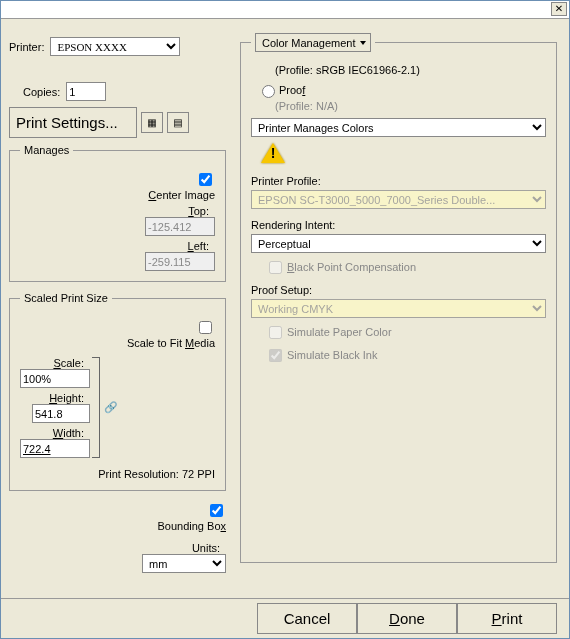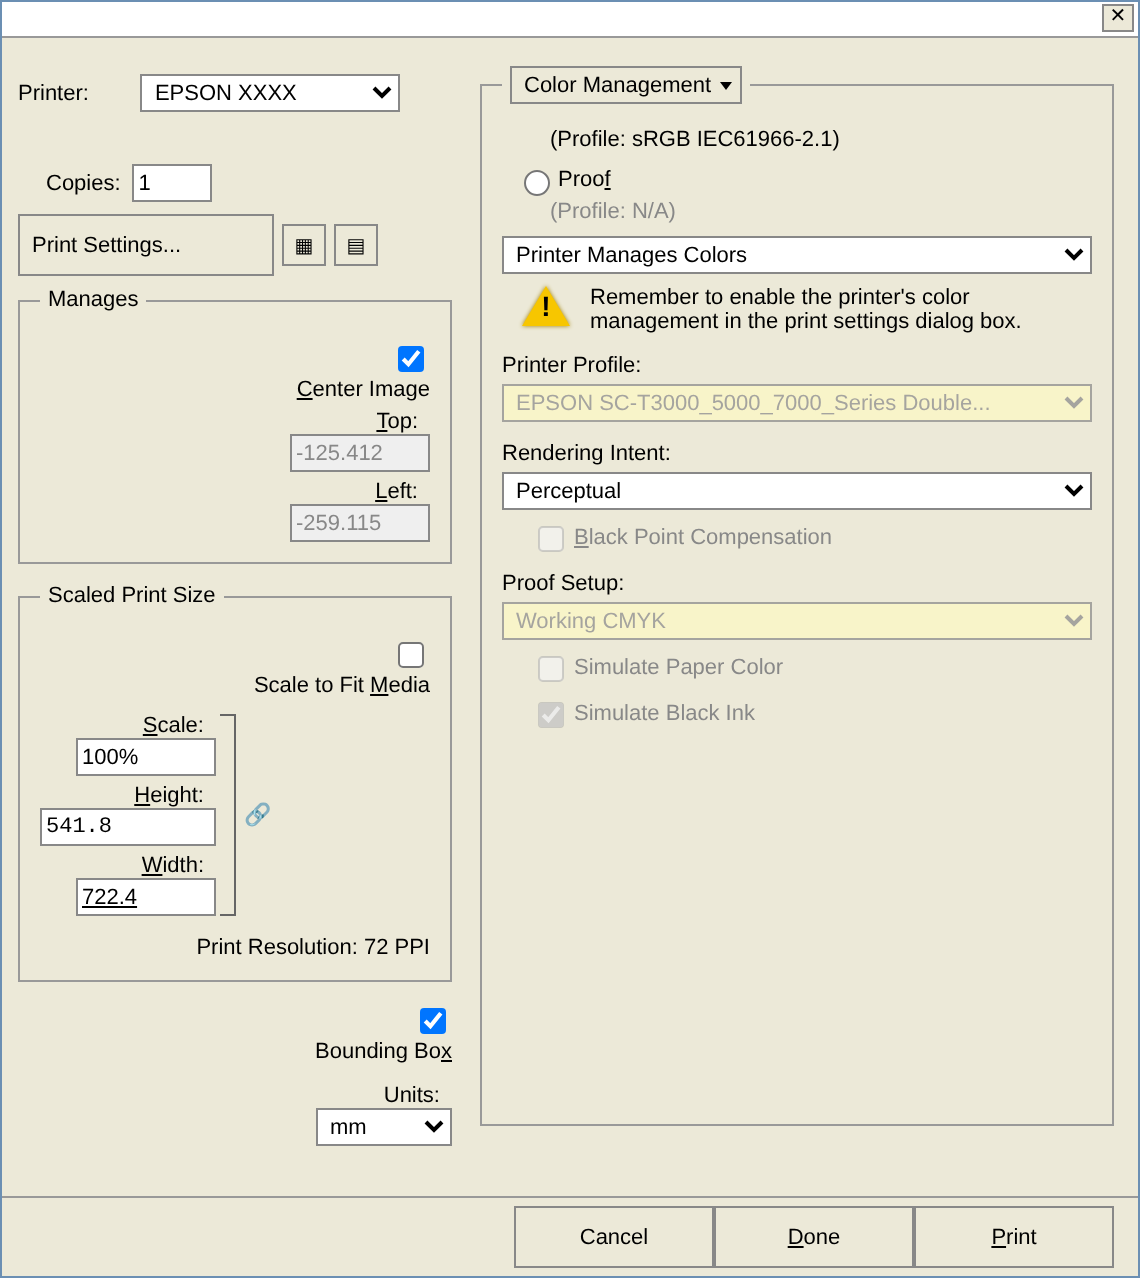--- a/index.html
+++ b/index.html
@@ -44,21 +44,21 @@
     font-family: Tahoma, Arial, sans-serif;
     font-size: 11px;
     height: 19px;
     border: 1px solid #888;
     background: #fff;
     padding: 1px 2px;
   }
   select.full { width: 100%; }
   .btn {
     font-family: Tahoma, Arial, sans-serif;
-    font-size: 11px;
+    font-size: 15px;
     height: 31px;
     background: #ece9d8;
     border: 1px solid #888;
     cursor: pointer;
     padding: 0 8px;
   }
   .btn.wide { width: 128px; text-align: left; padding-left: 6px; }
   .iconbtn {
     width: 22px; height: 21px;
     border: 1px solid #888;
@@ -152,23 +152,23 @@
 <body>
 
 <div class="titlebar">
   <div class="close-btn">
     <span>✕</span>
   </div>
 </div>
 
 <div class="content">
   <div class="leftcol">
-    <div class="row" style="margin-top:10px;gap:20px;">
+    <div class="row" style="margin-top:10px;">
       <span class="lbl">Printer:</span>
-      <select style="width:130px;">
+      <select style="width:130px;font-family:Liberation Serif, serif;">
         <option>EPSON XXXX</option>
       </select>
     </div>
 
     <div class="row" style="margin-top:26px; margin-left:14px;">
       <span class="lbl">Copies:</span>
       <input type="text" style="width: 40px; text-align: left;" value="1">
     </div>
 
     <div class="row" style="margin-top:6px;">
@@ -204,21 +204,21 @@
         <span>Scale to Fit <span class="underline">M</span>edia</span>
       </div>
       <div style="display:flex;">
         <div style="flex:0 0 auto;">
           <div class="subrow">
             <span class="sublbl"><span class="underline">S</span>cale:</span>
             <input type="text" style="width: 70px;" value="100%">
           </div>
           <div class="subrow">
             <span class="sublbl"><span class="underline">H</span>eight:</span>
-            <input type="text" style="width: 88px; font-family: Liberation Mono, monospace;" value="541.8">
+            <input type="text" style="width: 58px;" value="541.8">
           </div>
           <div class="subrow">
             <span class="sublbl"><span class="underline">W</span>idth:</span>
             <input type="text" style="width: 70px; text-decoration: underline;" value="722.4">
           </div>
         </div>
         <div class="bracket"></div>
         <div class="lock-col">
           <span class="lockicon">🔗</span>
         </div>
@@ -228,21 +228,21 @@
       </div>
     </fieldset>
 
     <div class="subrow" style="margin-left:2px;">
       <input type="checkbox" checked="" style="">
       <span>Bounding Bo<span class="underline">x</span></span>
     </div>
 
     <div class="subrow" style="margin-top:10px;">
       <span class="lbl">Units:</span>
-      <select style="width:68px;">
+      <select style="width:84px;">
         <option>mm</option>
       </select>
     </div>
   </div>
 
   <div class="rightcol">
     <fieldset style="min-height:530px;">
       <legend>
         <span class="cm-legend">
           <span>Color Management</span>
@@ -259,21 +259,20 @@
 
       <select class="full">
         <option>Printer Manages Colors</option>
       </select>
 
       <div class="warning">
         <div class="warn-icon">
           <div class="warn-tri"></div>
           <div class="warn-ex">!</div>
         </div>
-        <div>Remember to enable the printer's color management in the print settings dialog box.</div>
       </div>
 
       <div class="section-label">Printer Profile:</div>
       <select class="full disabled-sel" disabled="">
         <option>EPSON SC-T3000_5000_7000_Series Double...</option>
       </select>
 
       <div class="section-label" style="margin-top:10px;">Rendering Intent:</div>
       <select class="full">
         <option>Perceptual</option>

